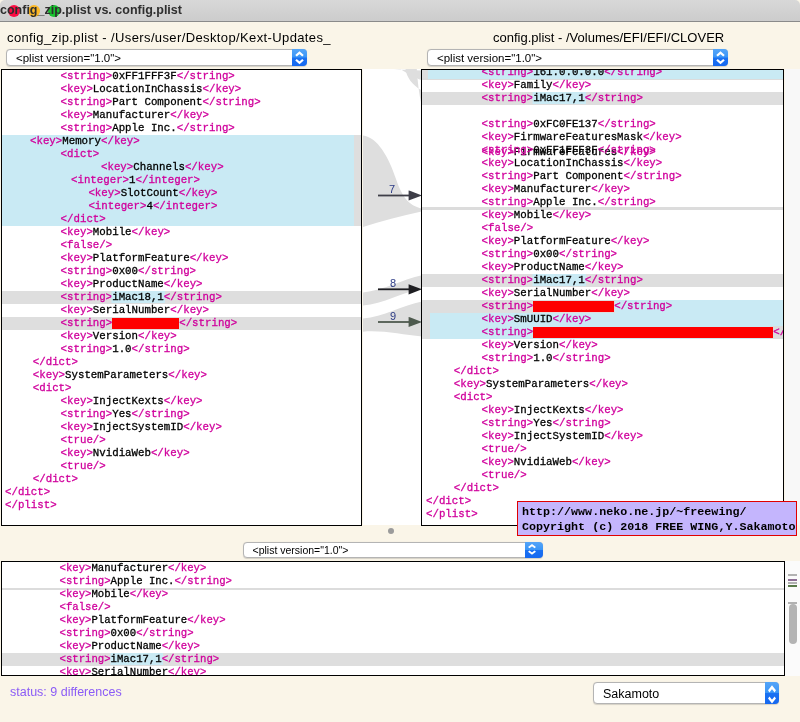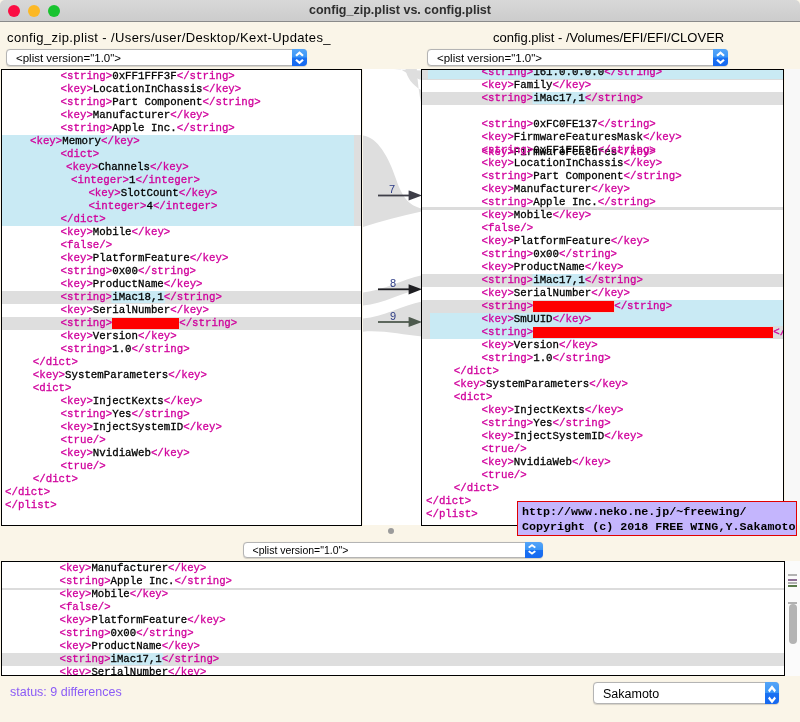--- a/index.html
+++ b/index.html
@@ -1,18 +1,18 @@
 <!DOCTYPE html>
 <html><head><meta charset="utf-8"><style>
 * {margin:0;padding:0;box-sizing:content-box;}
 body {width:800px;height:722px;position:relative;font-family:"Liberation Sans",sans-serif;background:#faf5e8;overflow:hidden;}
 .abs {position:absolute;}
 .titlebar {position:absolute;left:0;top:0;width:800px;height:21px;background:linear-gradient(#d8d8d8,#cccccc);border-bottom:1.5px solid #8a8a8a;border-radius:5px 5px 0 0;}
 .tl {position:absolute;top:5px;width:12px;height:12px;border-radius:50%;}
-.title {position:absolute;top:3px;left:0;width:800px;text-align:center;font-size:12.5px;font-weight:700;color:#2e2e2e;}
+.title {position:absolute;top:3px;left:0;width:800px;font-size:12.5px;font-weight:700;color:#2e2e2e;}
 .flabel {position:absolute;font-size:13px;color:#000;}
 .panel {position:absolute;background:#fff;border:1.5px solid #000;overflow:hidden;}
 .ln {position:absolute;left:0;width:100%;height:13.0px;line-height:13.0px;font-family:"Liberation Mono",monospace;font-size:10.75px;white-space:pre;color:#000;-webkit-text-stroke:0.3px currentColor;}
 .bp .ln {height:13.0px;line-height:13.0px;font-size:10.65px;}
 .ln i {font-style:normal;color:#d0009c;}
 .ln em {font-style:normal;background:#c9eaf4;box-shadow:1px 0 0 #c9eaf4,-0.5px 0 0 #c9eaf4;}
 .ln u {display:inline-block;height:11px;background:#fe0000;vertical-align:-3.5px;text-decoration:none;}
 .dd {position:absolute;background:#fff;border:1px solid #b4b4b4;border-radius:4px;box-shadow:0 0.5px 1px rgba(0,0,0,0.15);}
 .dd .txt {position:absolute;left:9px;color:#000;white-space:pre;}
 .step {position:absolute;right:-1px;top:-1px;background:linear-gradient(#55a5f8 0%,#3b96f7 48%,#1a71f2 52%,#1668f0 100%);border-radius:0 4px 4px 0;}
@@ -74,21 +74,21 @@
 </div>
 
 <div class="panel" style="left:1px;top:68.5px;width:358.5px;height:455px;">
 <div class="ln" style="top:0.00px;"><span style="padding-left:58.6px"><i>&lt;string&gt;</i>0xFF1FFF3F<i>&lt;/string&gt;</i></span></div>
 <div class="ln" style="top:13.00px;"><span style="padding-left:58.6px"><i>&lt;key&gt;</i>LocationInChassis<i>&lt;/key&gt;</i></span></div>
 <div class="ln" style="top:26.00px;"><span style="padding-left:58.6px"><i>&lt;string&gt;</i>Part Component<i>&lt;/string&gt;</i></span></div>
 <div class="ln" style="top:39.00px;"><span style="padding-left:58.6px"><i>&lt;key&gt;</i>Manufacturer<i>&lt;/key&gt;</i></span></div>
 <div class="ln" style="top:52.00px;"><span style="padding-left:58.6px"><i>&lt;string&gt;</i>Apple Inc.<i>&lt;/string&gt;</i></span></div>
 <div class="ln" style="top:65.00px;background:#c9eaf4;"><span style="padding-left:28px"><i>&lt;key&gt;</i>Memory<i>&lt;/key&gt;</i></span></div>
 <div class="ln" style="top:78.00px;background:#c9eaf4;"><span style="padding-left:58.6px"><i>&lt;dict&gt;</i></span></div>
-<div class="ln" style="top:91.00px;background:#c9eaf4;"><span style="padding-left:64px"><i>&lt;key&gt;</i>Channels<i>&lt;/key&gt;</i></span></div>
+<div class="ln" style="top:91.00px;background:#c9eaf4;"><span style="padding-left:99px"><i>&lt;key&gt;</i>Channels<i>&lt;/key&gt;</i></span></div>
 <div class="ln" style="top:104.00px;background:#c9eaf4;"><span style="padding-left:69px"><i>&lt;integer&gt;</i>1<i>&lt;/integer&gt;</i></span></div>
 <div class="ln" style="top:117.00px;background:#c9eaf4;"><span style="padding-left:86.4px"><i>&lt;key&gt;</i>SlotCount<i>&lt;/key&gt;</i></span></div>
 <div class="ln" style="top:130.00px;background:#c9eaf4;"><span style="padding-left:86.4px"><i>&lt;integer&gt;</i>4<i>&lt;/integer&gt;</i></span></div>
 <div class="ln" style="top:143.00px;background:#c9eaf4;"><span style="padding-left:58.6px"><i>&lt;/dict&gt;</i></span></div>
 <div class="ln" style="top:156.00px;"><span style="padding-left:58.6px"><i>&lt;key&gt;</i>Mobile<i>&lt;/key&gt;</i></span></div>
 <div class="ln" style="top:169.00px;"><span style="padding-left:58.6px"><i>&lt;false/&gt;</i></span></div>
 <div class="ln" style="top:182.00px;"><span style="padding-left:58.6px"><i>&lt;key&gt;</i>PlatformFeature<i>&lt;/key&gt;</i></span></div>
 <div class="ln" style="top:195.00px;"><span style="padding-left:58.6px"><i>&lt;string&gt;</i>0x00<i>&lt;/string&gt;</i></span></div>
 <div class="ln" style="top:208.00px;"><span style="padding-left:58.6px"><i>&lt;key&gt;</i>ProductName<i>&lt;/key&gt;</i></span></div>
 <div class="ln" style="top:221.00px;background:#dedede;"><span style="padding-left:58.6px"><i>&lt;string&gt;</i><em>iMac18,1</em><i>&lt;/string&gt;</i></span></div>

